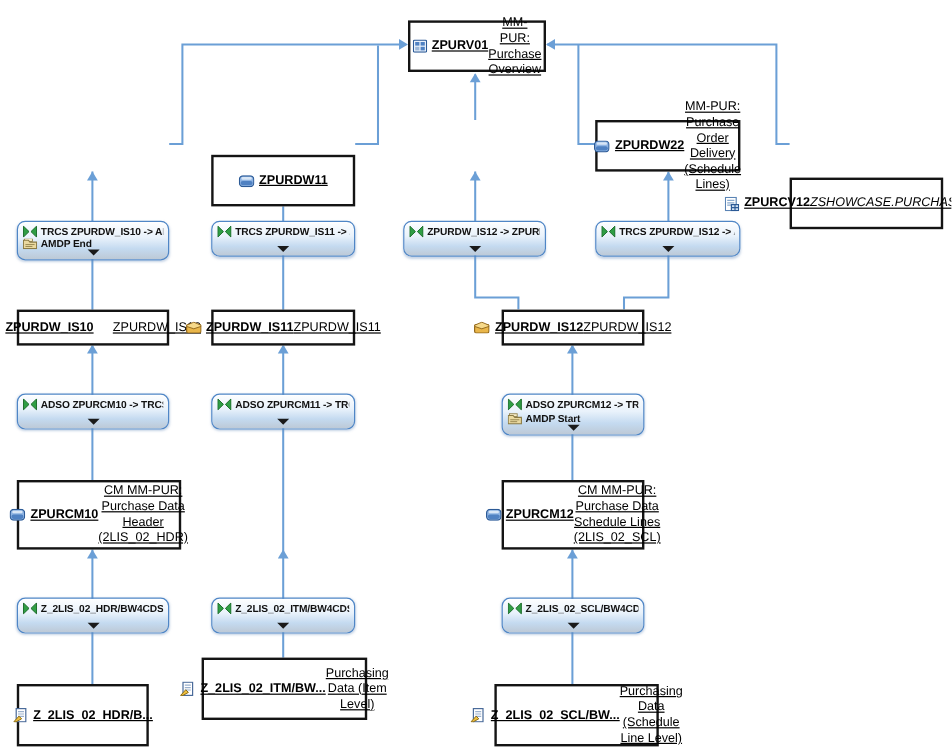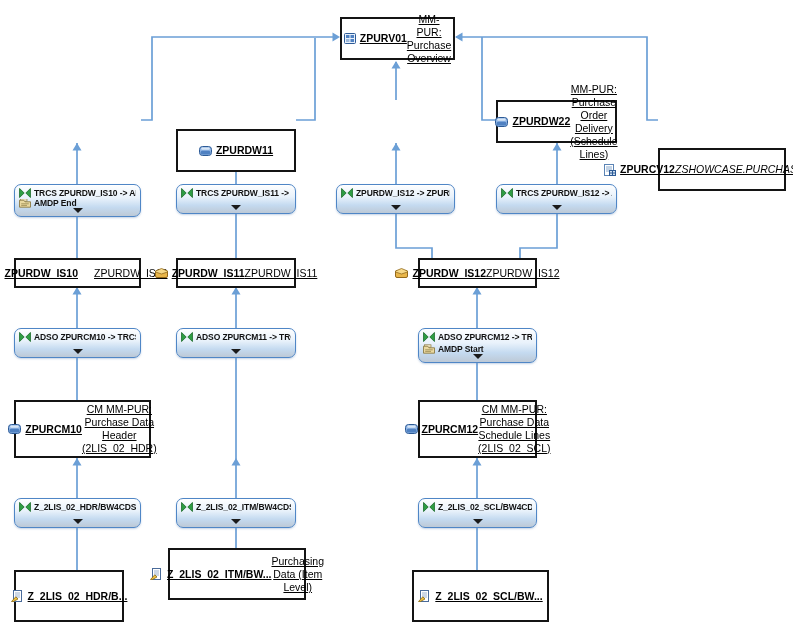--- a/index.html
+++ b/index.html
@@ -222,20 +222,21 @@
           <svg width="13" height="12" viewBox="0 0 13 12">
             <rect x="2.5" y="0.5" width="8" height="11" fill="#ffffff" stroke="#4a6b9a"></rect>
             <line x1="4" y1="3" x2="9" y2="3" stroke="#9ab0cc"></line>
             <line x1="4" y1="5" x2="9" y2="5" stroke="#9ab0cc"></line>
             <line x1="4" y1="7" x2="9" y2="7" stroke="#9ab0cc"></line>
             <path d="M0.5 11.5 L4.8 6.8 L7 9 L2.5 11.5 Z" fill="#f0c040" stroke="#8a6a10" stroke-width="0.8"></path>
           </svg>
         </span>
         <span>Z_2LIS_02_SCL/BW...</span>
       </div>
+      <div class="dline">Purchasing Data (Schedule Line Level)</div>
     </div>
     <div class="node trans" style="left: 14px; top: 184px; width: 127px; height: 33px;">
       <div class="row">
         <span class="icon">
           <svg width="12" height="10" viewBox="0 0 13 11">
             <path d="M0.5 0.5 L5.6 5.5 L0.5 10.5 Z" fill="#2f9e44" stroke="#1b6b2a" stroke-width="0.9"></path>
             <path d="M12.5 0.5 L7.4 5.5 L12.5 10.5 Z" fill="#2f9e44" stroke="#1b6b2a" stroke-width="0.9"></path>
           </svg>
         </span>
         <span>TRCS ZPURDW_IS10 -&gt; ADSO...</span>

